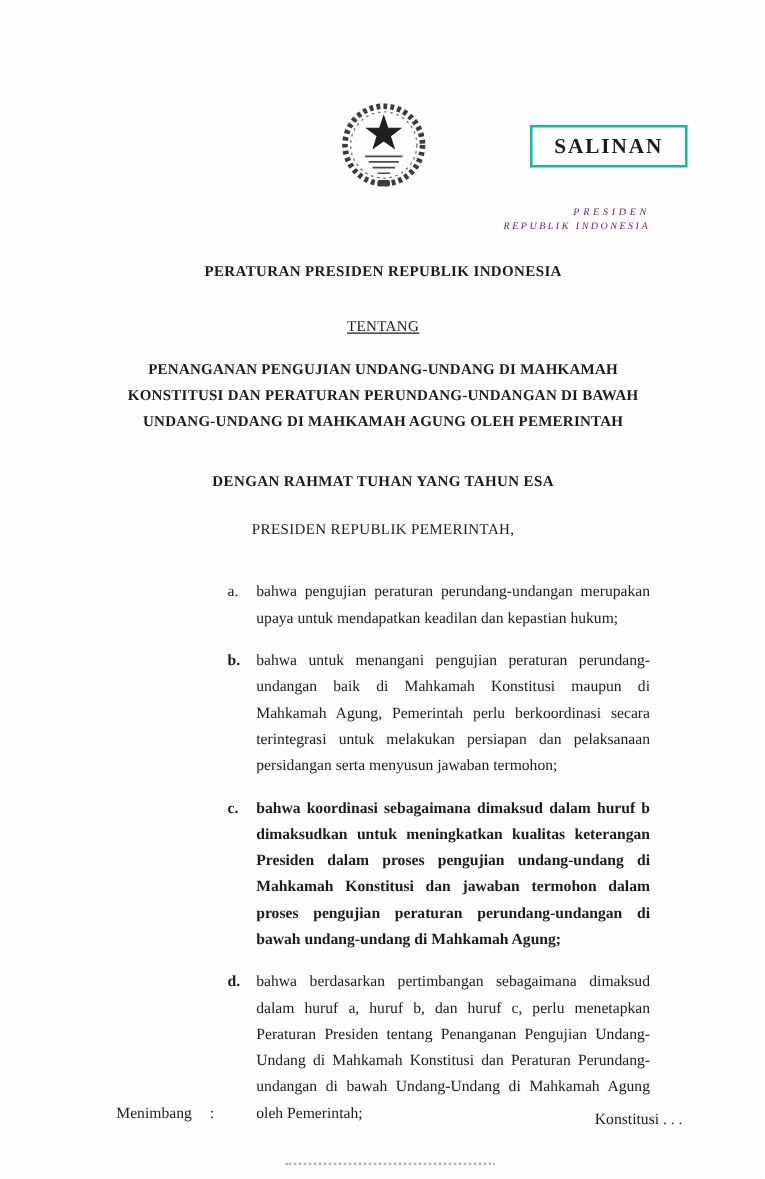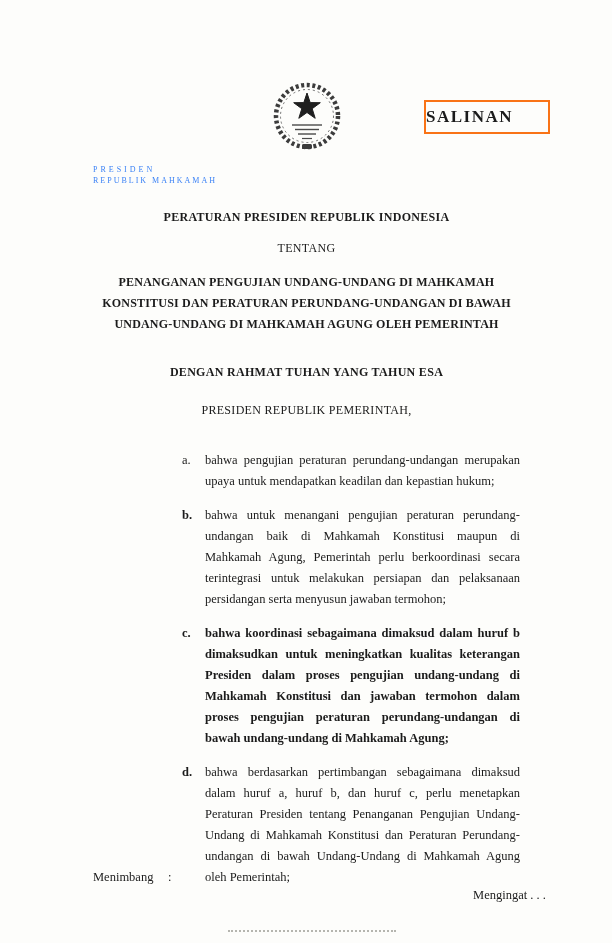--- a/index.html
+++ b/index.html
@@ -16,42 +16,44 @@
     overflow: hidden;
   }
 
   
   .salinan-box {
     position: absolute;
     top: 100px;
     right: 62px;
     width: 122px;
     height: 30px;
-    border: 2px solid #f97316;
+    border: 2px solid #14b8a6;
     display: flex;
     align-items: center;
+    justify-content: center;
   }
   .salinan-box span {
     font-size: 17px;
     font-weight: 700;
     letter-spacing: 1.5px;
   }
 
   
   .emblem {
     width: 76px;
     height: 76px;
     margin: 0 auto;
   }
 
   
   .letterhead {
     margin-top: 12px;
-    text-align: left;
-    color: #3b82f6;
+    text-align: right;
+    color: #701a75;
+    font-style: italic;
   }
   .letterhead .lh1 {
     font-size: 8px;
     letter-spacing: 3px;
     line-height: 11px;
   }
   .letterhead .lh2 {
     font-size: 8px;
     letter-spacing: 2px;
     line-height: 11px;
@@ -64,23 +66,24 @@
     font-size: 12px;
     font-weight: 700;
     letter-spacing: 0.3px;
   }
   .title-nomor {
     margin-top: 16px;
     font-size: 12px;
     letter-spacing: 0.3px;
   }
   .title-tentang {
-    margin-top: 16px;
-    font-size: 12px;
-    letter-spacing: 0.3px;
+    margin-top: 29px;
+    font-size: 12px;
+    letter-spacing: 0.3px;
+    text-decoration: underline;
   }
   .title-subject {
     margin-top: 16px;
     font-size: 12px;
     font-weight: 700;
     line-height: 21px;
     letter-spacing: 0.2px;
   }
   .invocation {
     margin-top: 30px;
@@ -154,21 +157,21 @@
 
       <line x1="23" y1="49" x2="53" y2="49" stroke="#4a4a4a" stroke-width="1.4"></line>
       <line x1="26" y1="53.5" x2="50" y2="53.5" stroke="#4a4a4a" stroke-width="1.4"></line>
       <line x1="29" y1="58" x2="47" y2="58" stroke="#4a4a4a" stroke-width="1.4"></line>
       <line x1="33" y1="62.5" x2="43" y2="62.5" stroke="#4a4a4a" stroke-width="1.2"></line>
     </svg>
   </div>
 
   <div class="letterhead">
     <div class="lh1">PRESIDEN</div>
-    <div class="lh2">REPUBLIK MAHKAMAH</div>
+    <div class="lh2">REPUBLIK INDONESIA</div>
   </div>
 
   <div class="title-main center">PERATURAN PRESIDEN REPUBLIK INDONESIA</div>
   <div class="title-tentang center">TENTANG</div>
   <div class="title-subject center">PENANGANAN PENGUJIAN UNDANG-UNDANG DI MAHKAMAH KONSTITUSI DAN PERATURAN PERUNDANG-UNDANGAN DI BAWAH UNDANG-UNDANG DI MAHKAMAH AGUNG OLEH PEMERINTAH</div>
   <div class="invocation center">DENGAN RAHMAT TUHAN YANG TAHUN ESA</div>
   <div class="authority center">PRESIDEN REPUBLIK PEMERINTAH,</div>
 
   <div class="consider">
     <div class="consider-label">Menimbang</div>
@@ -191,17 +194,17 @@
       </div>
 
       <div class="consider-item item-d">
         <div class="item-letter">d.</div>
         <div class="item-text">bahwa berdasarkan pertimbangan sebagaimana dimaksud dalam huruf a, huruf b, dan huruf c, perlu menetapkan Peraturan Presiden tentang Penanganan Pengujian Undang-Undang di Mahkamah Konstitusi dan Peraturan Perundang-undangan di bawah Undang-Undang di Mahkamah Agung oleh Pemerintah;</div>
       </div>
 
     </div>
   </div>
 
-  <div class="catchword">Mengingat . . .</div>
+  <div class="catchword">Konstitusi . . .</div>
 
   <div class="bottom-mark"></div>
 
 </div>
 
 </body></html>

